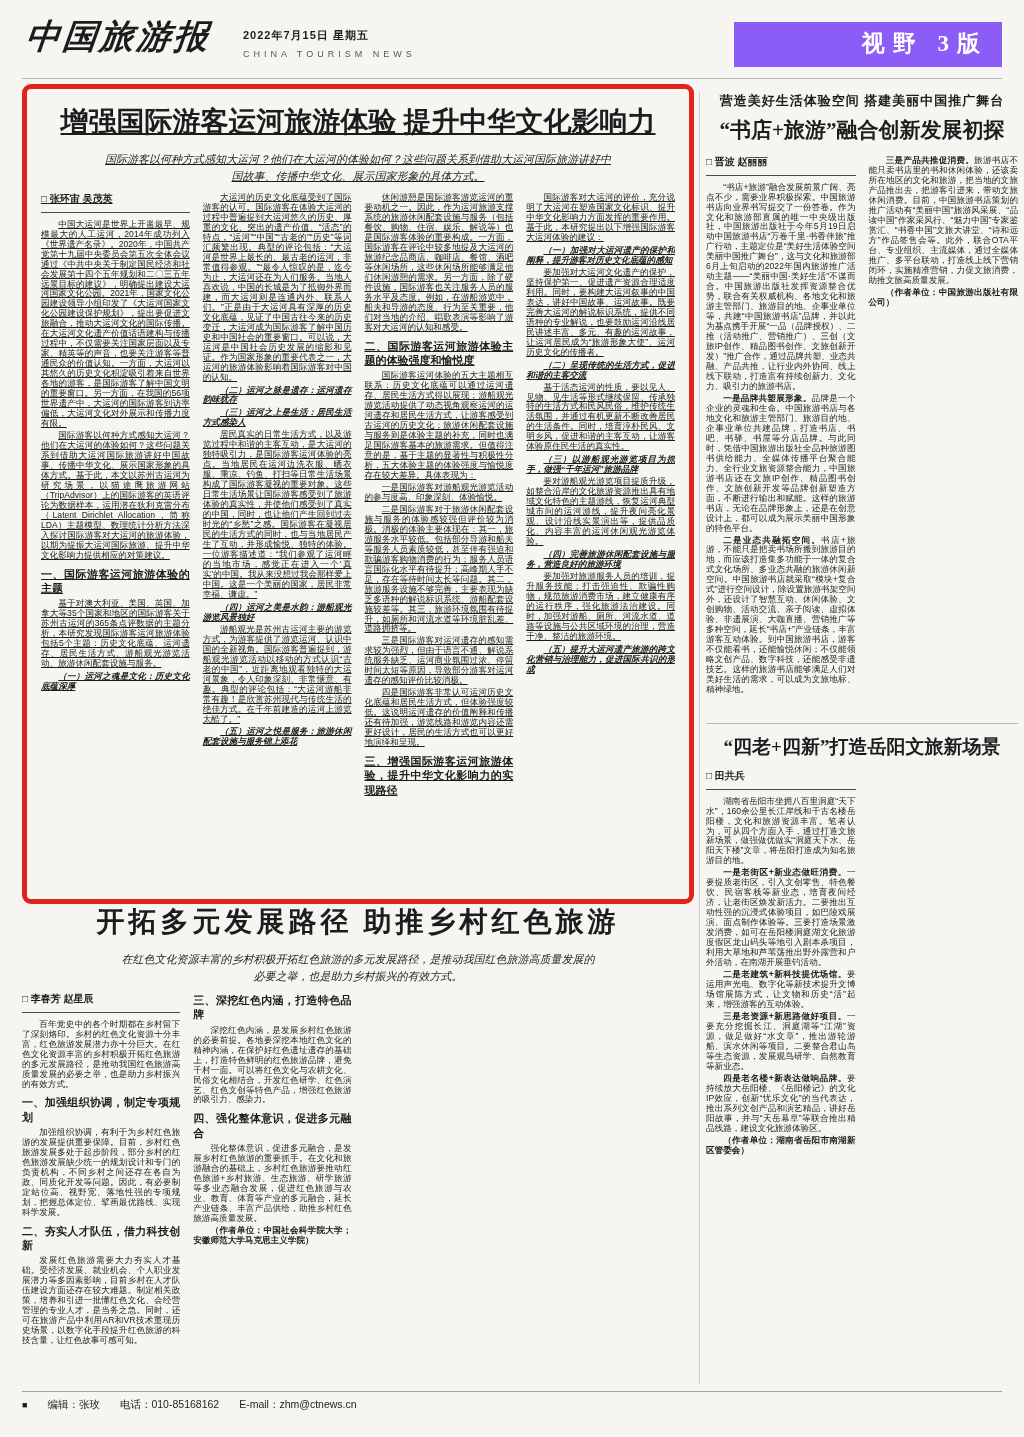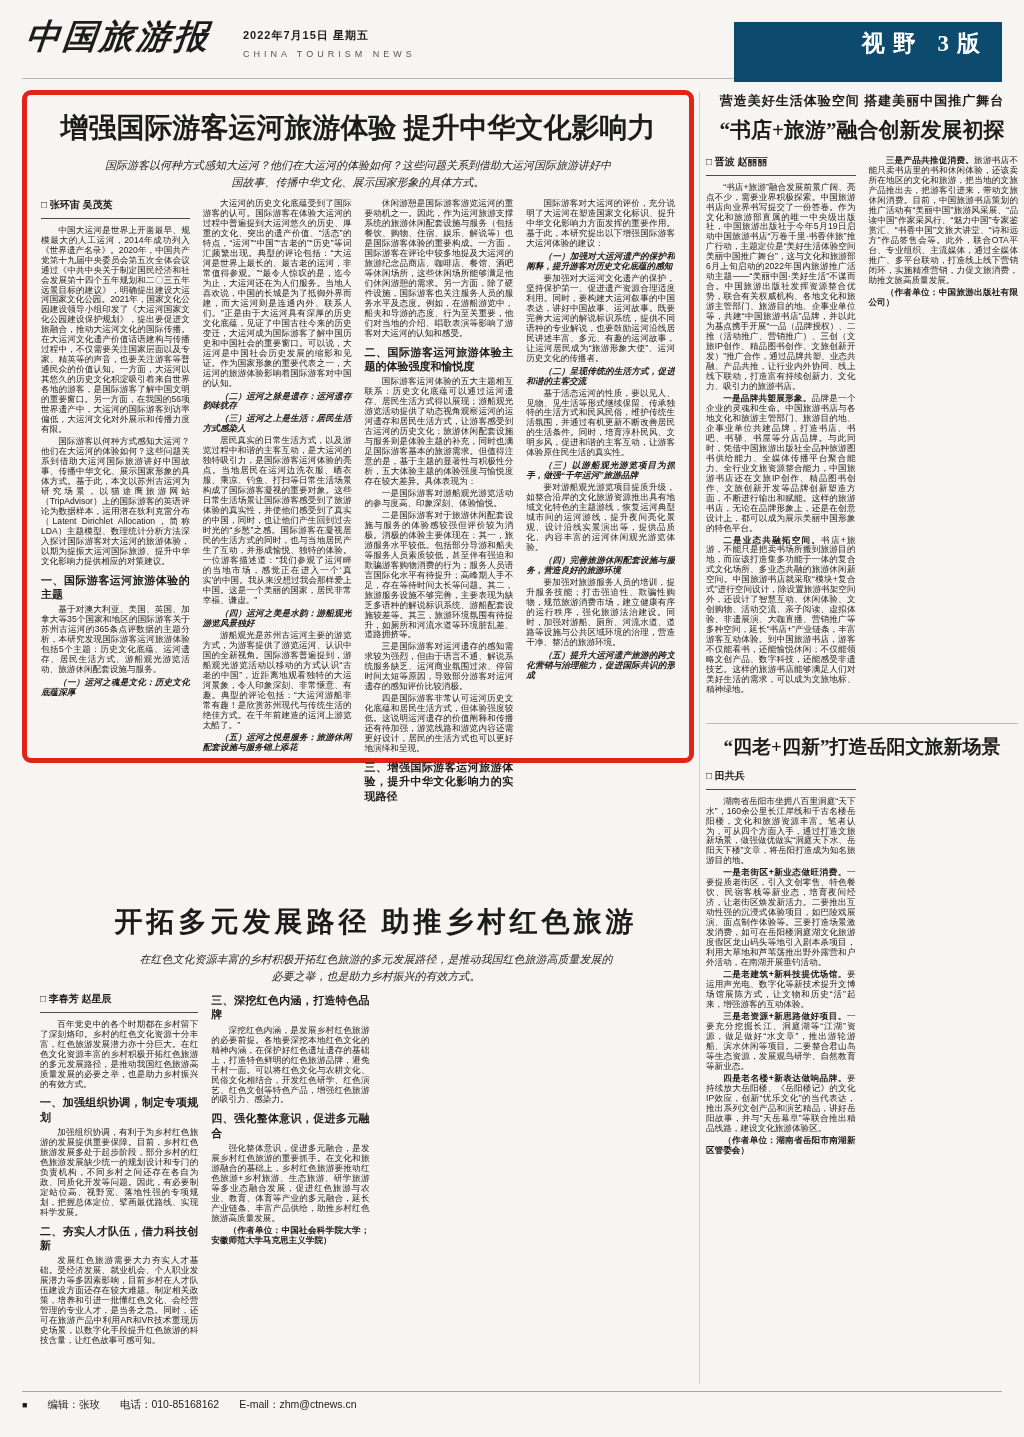--- a/index.html
+++ b/index.html
@@ -7,53 +7,53 @@
        background:#f6f5f1;color:#1c1c1c;font-family:"Liberation Sans",sans-serif;}
   .serif{font-family:"Liberation Serif",serif;}
   
   .masthead{position:absolute;left:22px;top:12px;right:22px;height:66px;border-bottom:1px solid #b9b7b2;}
   .logo{position:absolute;left:4px;top:2px;font-family:"Liberation Serif",serif;font-weight:bold;
         font-style:italic;font-size:34px;letter-spacing:3px;transform:skewX(-6deg);}
   .dateblock{position:absolute;left:221px;top:16px;}
   .issue-date{font-size:11px;font-weight:bold;letter-spacing:1px;}
   .mast-en{font-size:9px;letter-spacing:4px;color:#555;margin-top:6px;}
   .section-badge{position:absolute;right:0;top:10px;width:268px;box-sizing:border-box;
-        background:#0c4a6e;color:#fff;text-align:right;padding:6px 14px 23px;
+        background:#8b5cf6;color:#fff;text-align:right;padding:6px 14px 8px;
         font-size:23px;font-weight:bold;letter-spacing:8px;font-family:"Liberation Serif",serif;}
   
   .deck{font-style:italic;font-family:"Liberation Serif",serif;font-size:11px;line-height:1.55;
         text-align:center;margin:0 auto 8px;color:#222;}
   .cols{text-align:justify;font-size:8.6px;line-height:1.16;column-fill:auto;overflow:hidden;}
   .blk{margin:0 0 2px;break-inside:avoid-column;}
   .blk.p{text-indent:2em;}
   .blk.p b{font-weight:bold;}
   .blk.byline{font-weight:bold;font-size:10px;text-indent:0;border-bottom:1px solid #4a4a4a;
         padding-bottom:7px;margin-bottom:7px;}
   .blk.h2{font-weight:bold;font-size:11px;line-height:1.3;margin:6px 0 4px;text-indent:0;
         font-family:"Liberation Serif",serif;}
   .blk.h3{font-style:italic;font-weight:bold;text-indent:2em;margin:3px 0 2px;
         font-family:"Liberation Serif",serif;}
   .blk.author{font-weight:bold;text-indent:2em;}
   
-  .canal{position:absolute;left:22px;top:90px;width:672px;height:673px;box-sizing:border-box;
-        border:5px solid #e2231a;border-radius:9px;padding:10px 14px;}
+  .canal{position:absolute;left:22px;top:84px;width:672px;height:820px;box-sizing:border-box;
+        border:5px solid #e2231a;border-radius:9px;padding:10px 14px;text-decoration:underline;}
   .canal h1{margin:4px 0 10px;text-align:center;font-size:28px;letter-spacing:0;}
   .canal .deck{width:80%;}
   .canal .cols{column-count:4;column-gap:13px;height:648px;}
   
   .right-col{position:absolute;left:706px;top:90px;width:312px;}
   .v-divider{position:absolute;left:699px;top:92px;height:1292px;width:0;border-left:1px solid #cfccc6;}
   .kicker{font-weight:bold;font-size:13px;text-align:center;letter-spacing:1px;margin:2px 0 6px;}
   .bk-head{margin:0 0 12px;text-align:center;font-size:21px;letter-spacing:0;}
   .bookstore .cols{column-count:2;column-gap:13px;height:555px;}
   .h-divider{border:0;border-top:1px solid #bdbab4;margin:12px 0 10px;}
   .yy-head{margin:0 0 10px;text-align:center;font-size:19px;}
   .yueyang .cols{column-count:2;column-gap:13px;height:528px;}
   
-  .rural{position:absolute;left:40px;top:893px;width:672px;}
+  .rural{position:absolute;left:22px;top:893px;width:672px;}
   .rural h1{margin:10px 0 10px;text-align:center;font-size:28px;letter-spacing:4px;}
   .rural .deck{width:72%;}
   .rural .cols{column-count:4;column-gap:13px;height:372px;}
   
   .page-footer{position:absolute;left:22px;right:22px;top:1391px;border-top:1px solid #a8a5a0;
         padding-top:6px;font-size:10.5px;display:flex;gap:20px;align-items:center;}
   .footer-marker{font-size:9px;line-height:1;}
 </style>
 </head>
 <body>

